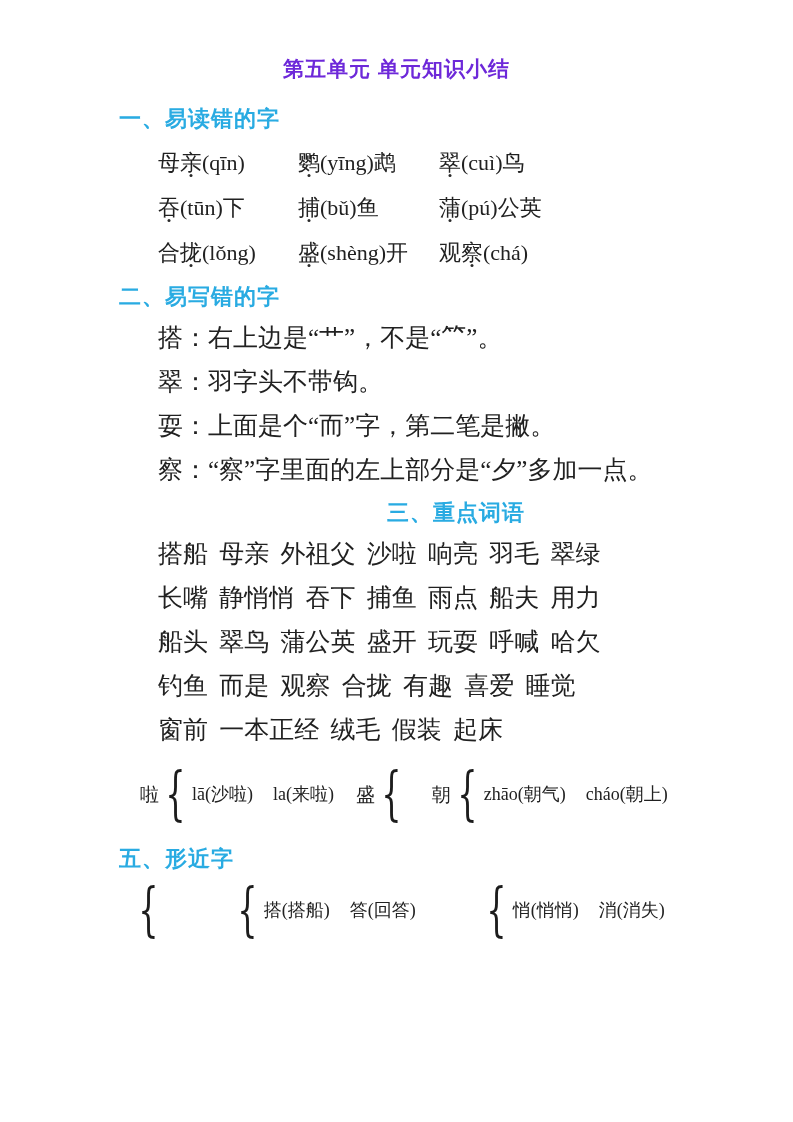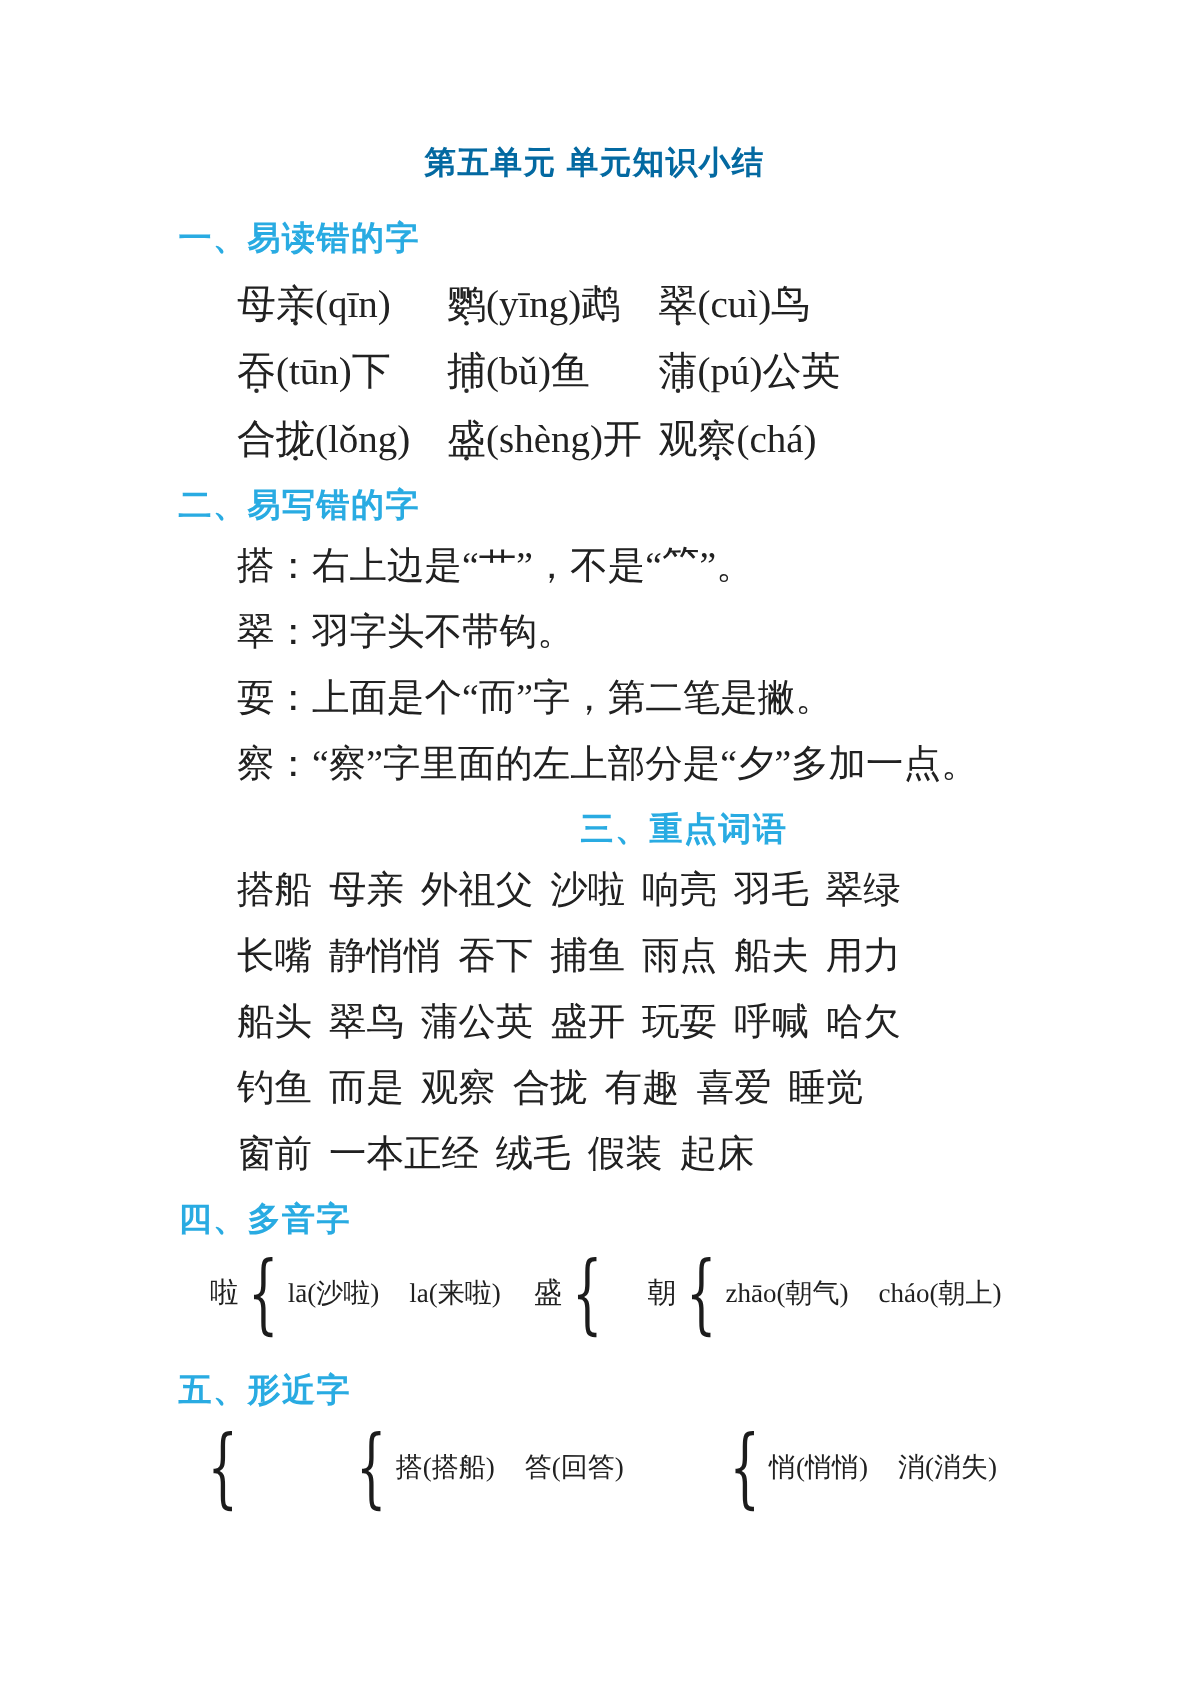--- a/index.html
+++ b/index.html
@@ -5,24 +5,24 @@
   html,body{margin:0;padding:0;background:#ffffff;}
   body{
     width:793px;height:1122px;
     font-family:"Liberation Serif","DejaVu Serif",serif;
     color:#212121;
     -webkit-font-smoothing:antialiased;
   }
   .page{position:relative;width:793px;height:1122px;overflow:hidden;background:#fff;}
 
   .title{
-    padding-top:96px;margin:0;
+    padding-top:56px;margin:0;
     text-align:center;
     font-family:"Liberation Sans","DejaVu Sans",sans-serif;
-    font-weight:bold;font-size:21px;line-height:26px;color:#0369a1;
+    font-weight:bold;font-size:21px;line-height:26px;color:#6d28d9;
     letter-spacing:1px;
   }
 
   .h{
     font-family:"Liberation Sans","DejaVu Sans",sans-serif;
     font-weight:bold;font-size:22px;line-height:18px;
     color:var(--accent,#29ABE2);
     margin:0 0 0 119px;
     letter-spacing:1px;
   }
@@ -31,21 +31,21 @@
   .h3{margin-top:22px;text-align:center;}
   .h4{margin-top:24px;}
   .h5{margin-top:26px;}
 
   
   .s1-grid{
     margin:25px 0 0 158px;
     display:grid;
     grid-template-columns:140px 141px auto;
     row-gap:26px;
-    font-size:26px;line-height:19px;
+    font-size:22px;line-height:19px;
   }
   .cell{white-space:nowrap;}
 
   
   .em{position:relative;display:inline-block;}
   .em::after{
     content:"";position:absolute;
     left:50%;bottom:-5px;transform:translateX(-50%);
     width:3px;height:3px;border-radius:50%;background:#2a2a2a;
   }
@@ -100,21 +100,20 @@
 
   <h2 class="h h3">三、重点词语</h2>
   <div class="lines s3">
     <div class="ln">搭船 母亲 外祖父 沙啦 响亮 羽毛 翠绿</div>
     <div class="ln">长嘴 静悄悄 吞下 捕鱼 雨点 船夫 用力</div>
     <div class="ln">船头 翠鸟 蒲公英 盛开 玩耍 呼喊 哈欠</div>
     <div class="ln">钓鱼 而是 观察 合拢 有趣 喜爱 睡觉</div>
     <div class="ln">窗前 一本正经 绒毛 假装 起床</div>
   </div>
 
-  <h2 class="h h4">四、多音字</h2>
   <div class="brace-row s4-row">
     <div class="mg">
       <span class="mg-char">啦</span>
       <span class="brace">{</span>
       <div class="mg-col">
         <div>lā(沙啦)</div>
         <div>la(来啦)</div>
       </div>
     </div>
     <div class="mg">

